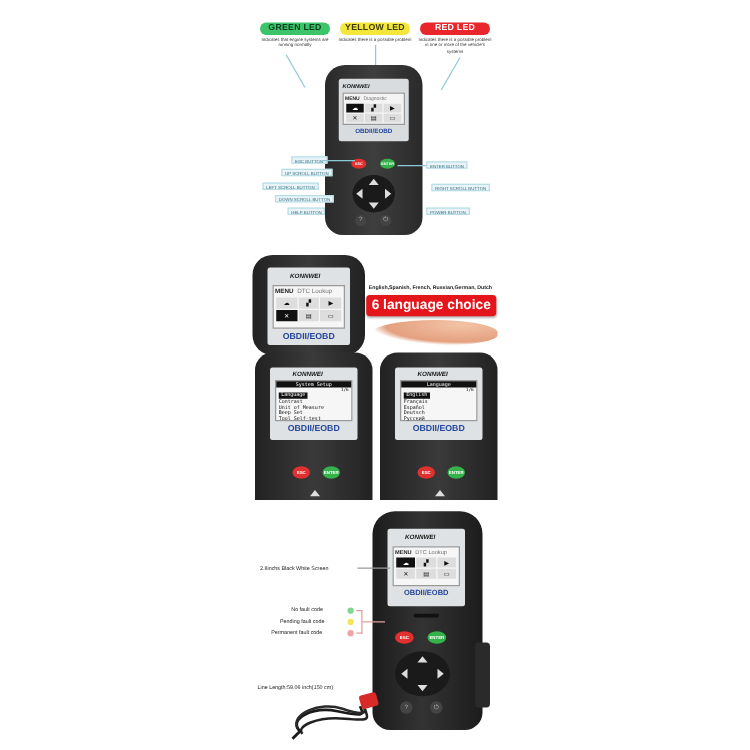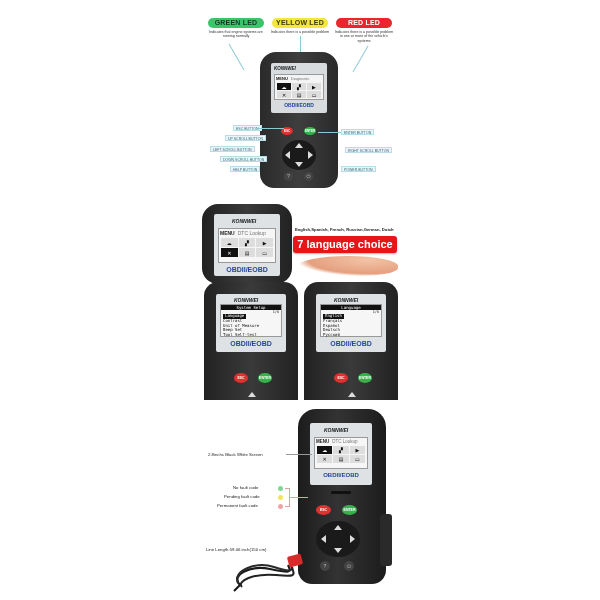--- a/index.html
+++ b/index.html
@@ -145,21 +145,21 @@
         <div class="lcd-cell" style="height:9px">▶</div>
         <div class="lcd-cell sel" style="height:9px">✕</div>
         <div class="lcd-cell" style="height:9px">▤</div>
         <div class="lcd-cell" style="height:9px">▭</div>
       </div>
     </div>
     <div class="mid-obd" style="left:16px;top:62px;width:58px;font-size:7px">OBDII/EOBD</div>
   </div>
 
   <div class="lang-label">English,Spanish, French, Russian,German, Dutch</div>
-  <div class="lang-badge">7 language choice</div>
+  <div class="lang-badge">6 language choice</div>
   <div class="hand"></div>
 
   <div class="dev-mid" style="left:4px;top:82px;width:94px;height:120px">
     <div class="mid-screen" style="left:12px;top:12px;width:70px;height:58px"></div>
     <div class="mid-brand" style="left:30px;top:15px;font-size:5px">KONNWEI</div>
     <div class="mid-lcd" style="left:16px;top:22px;width:62px;height:33px">
       <div class="menu-title">System Setup</div>
       <div class="menu-page">1/6</div>
       <div class="menu-item"><span class="menu-item sel">Language</span></div>
       <div class="menu-item">Contrast</div>

